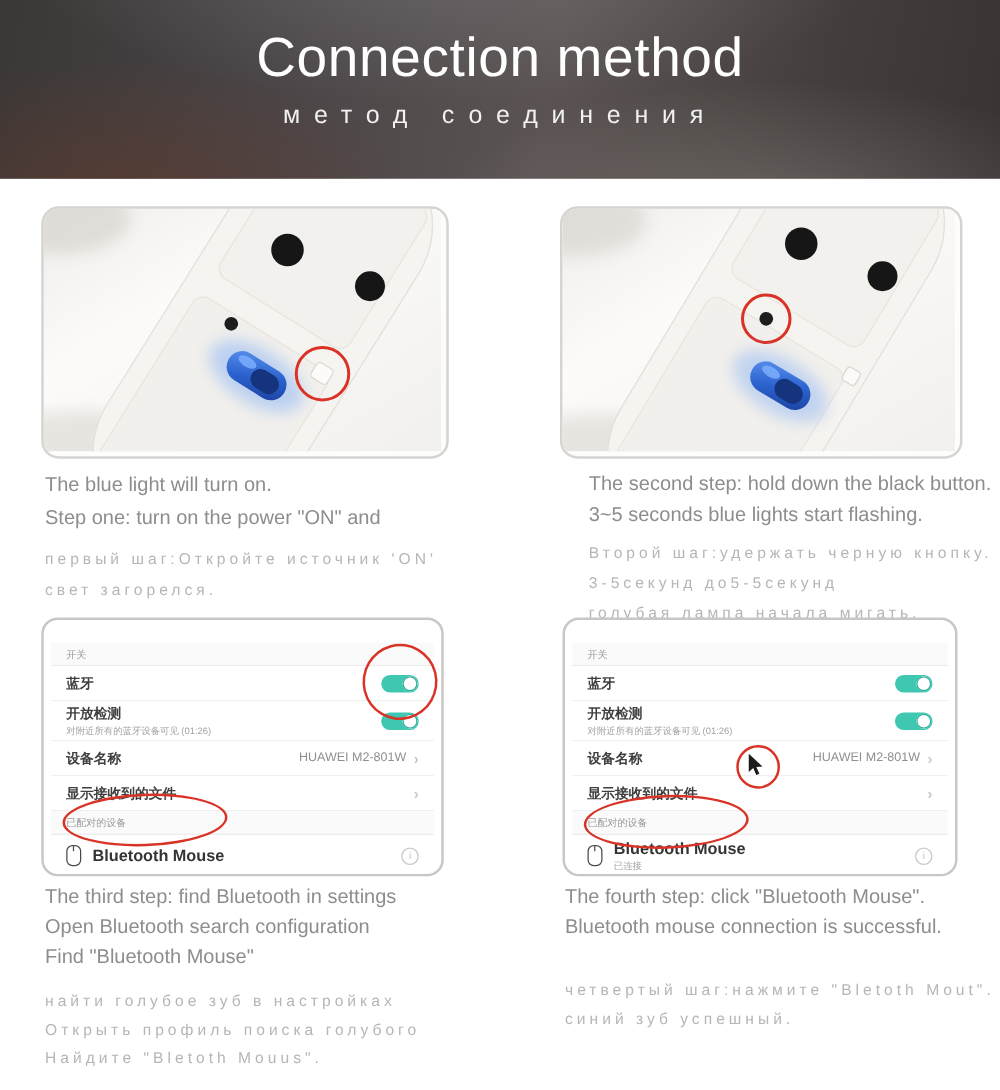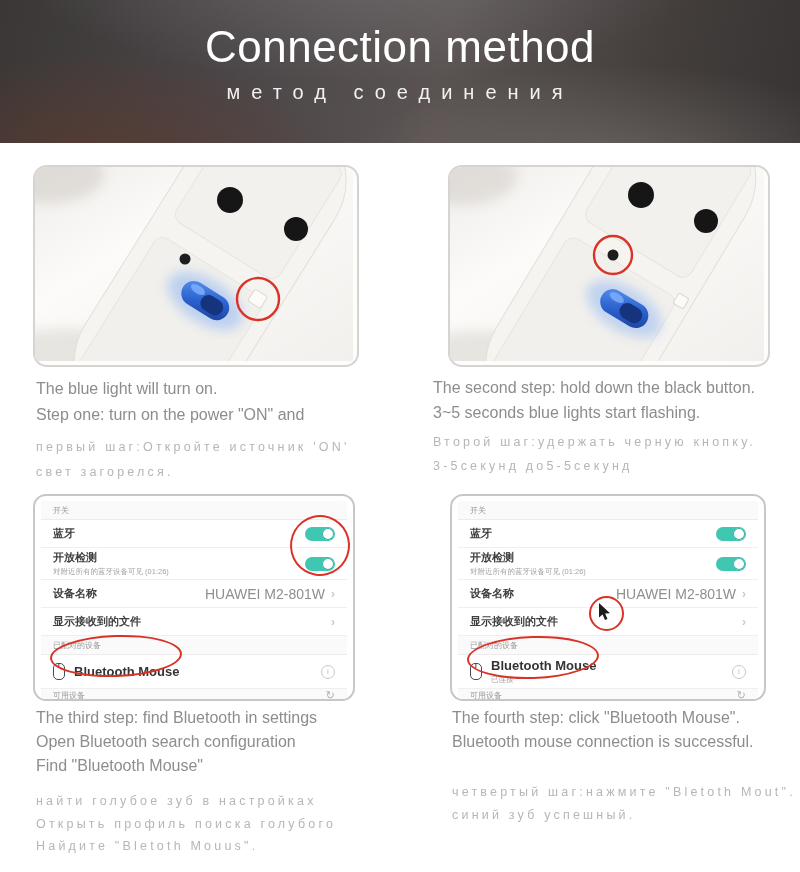--- a/index.html
+++ b/index.html
@@ -22,49 +22,49 @@
   .photo-card svg{display:block;}
   #photo1{left:33px;width:322px;}
   #photo2{left:448px;width:318px;}
 
   
   .cap{position:absolute;white-space:nowrap;}
   .cap .en{font-size:16px;color:#8d8d8d;line-height:26px;}
   .cap .ru-block{margin-top:7px;}
   .cap .ru{font-size:12.5px;color:#b6b6b6;letter-spacing:3.2px;line-height:25px;}
   #cap1{left:36px;top:376px;}
-  #cap2{left:433px;top:375px;}
+  #cap2{left:471px;top:375px;}
   #cap2 .en{line-height:25px;}
   #cap2 .ru{line-height:24px;}
   #cap2 .ru-block{margin-top:5px;}
   #cap3{left:36px;top:706px;}
   #cap4{left:452px;top:706px;}
   #cap3 .en,#cap4 .en{line-height:24px;}
   #cap3 .ru,#cap4 .ru{line-height:22.5px;}
   #cap3 .ru-block{margin-top:12px;}
   #cap4 .ru-block{margin-top:27px;}
 
   
   .scard{position:absolute;top:494px;height:207px;border:2px solid #c9c7c5;border-radius:13px;
-         background:#ffffff;overflow:hidden;padding:5px 6px;box-sizing:border-box;}
+         background:#ffffff;overflow:hidden;padding:18px 6px;box-sizing:border-box;}
   #scard1{left:33px;width:322px;}
   #scard2{left:450px;width:316px;}
   .slist{width:100%;height:100%;display:flex;flex-direction:column;}
   .sect{display:flex;align-items:center;justify-content:space-between;height:18px;flex:0 0 18px;
         padding:0 12px;background:#fafafa;color:#9a9a9a;font-size:8px;border-bottom:1px solid #ececec;}
   .srow{display:flex;align-items:center;padding:0 12px;background:#fff;border-bottom:1px solid #efefef;}
   .r-bt{height:27px;flex:0 0 27px;}
   .r-detect{height:31px;flex:0 0 31px;}
   .r-name{height:27px;flex:0 0 27px;}
   .r-files{height:27px;flex:0 0 27px;}
   .r-dev{height:33px;flex:0 0 33px;}
   .sect.last{flex:1 1 auto;border-bottom:none;}
   .slabel{font-size:11px;font-weight:bold;color:#3f3f3f;}
   .ssub{font-size:7.5px;color:#a3a3a3;margin-top:2px;}
-  .sval{margin-left:auto;font-size:14px;color:#8f8f8f;}
+  .sval{margin-left:auto;font-size:10px;color:#8f8f8f;}
   .chev{color:#c9c9c9;font-size:12px;margin-left:6px;font-weight:bold;}
   .stack{display:flex;flex-direction:column;justify-content:center;}
   .toggle{margin-left:auto;width:30px;height:14px;border-radius:8px;background:#40c7b2;position:relative;flex:0 0 30px;}
   .toggle .knob{position:absolute;right:1px;top:1px;width:12px;height:12px;border-radius:50%;
                 background:#ffffff;box-shadow:inset 0 0 0 1px #2fae9c;}
   .devname{font-size:13px;font-weight:bold;color:#343434;}
   .mouse-glyph{width:10px;height:15px;border:1.4px solid #4a4a4a;border-radius:5px;position:relative;
                margin-right:9px;flex:0 0 10px;}
   .mouse-glyph::after{content:"";position:absolute;left:50%;top:0;width:1.4px;height:4px;background:#4a4a4a;
                       transform:translateX(-50%);}
@@ -165,20 +165,21 @@
       <div class="ru">свет загорелся.</div>
     </div>
   </div>
 
   <div class="cap" id="cap2">
     <div class="en">The second step: hold down the black button.</div>
     <div class="en">3~5 seconds blue lights start flashing.</div>
     <div class="ru-block">
       <div class="ru">Второй шаг:удержать черную кнопку.</div>
       <div class="ru">3-5секунд до5-5секунд</div>
+      <div class="ru">голубая лампа начала мигать.</div>
     </div>
   </div>
 
   <div class="scard" id="scard1">
     <div class="slist">
       <div class="sect">
         <span>开关</span>
       </div>
       <div class="srow r-bt">
         <span class="slabel">蓝牙</span>

